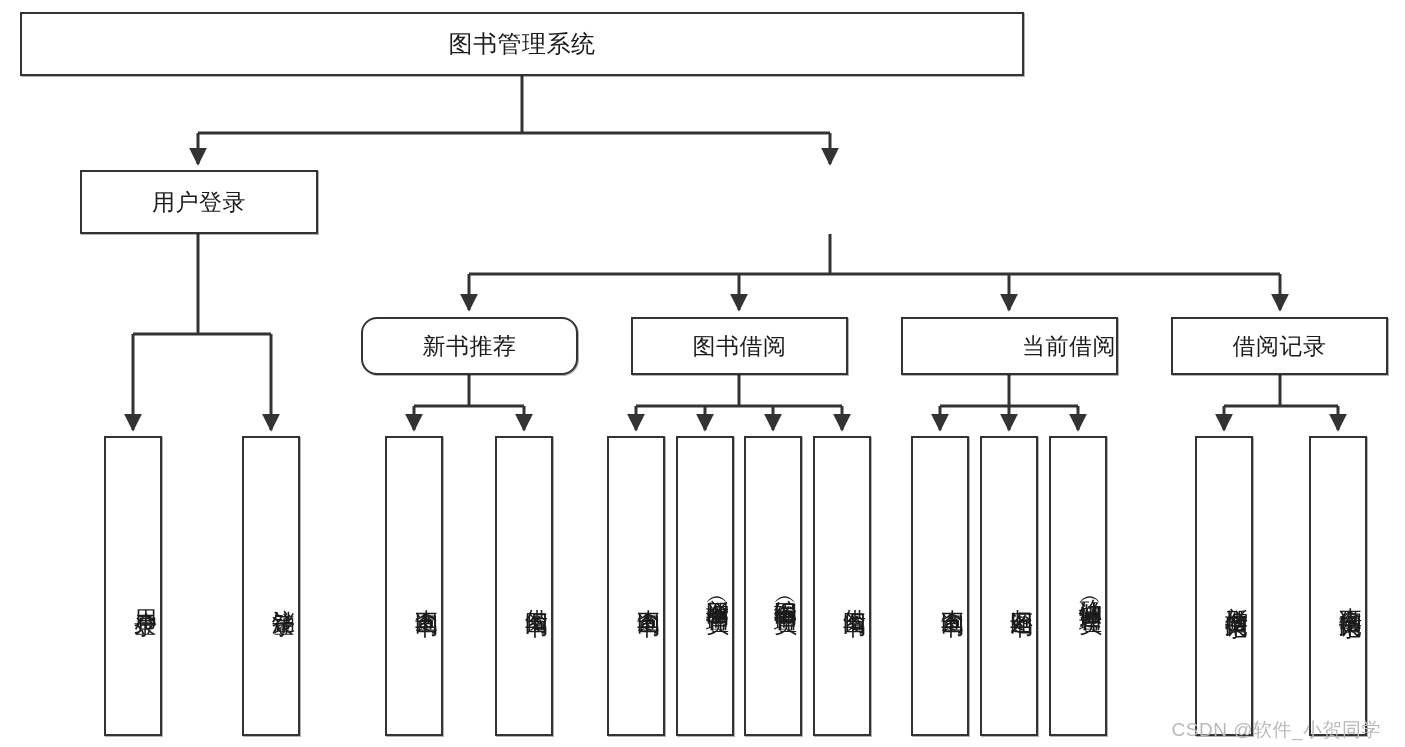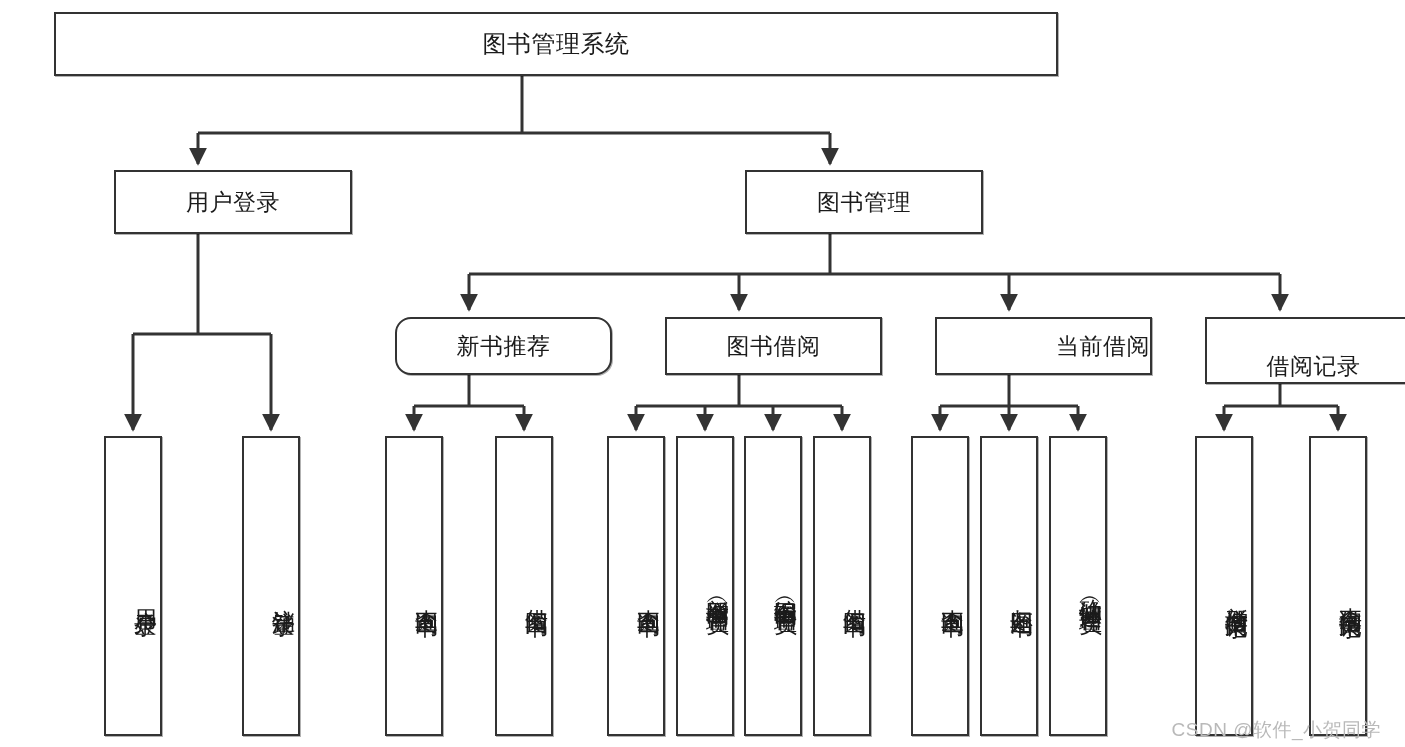--- a/index.html
+++ b/index.html
@@ -34,21 +34,20 @@
     box-shadow: 1px 1px 0 rgba(0,0,0,0.30);
     display: flex;
     align-items: center;
     justify-content: center;
     color: #1b1b1b;
   }
   .node-h {
     font-size: 23px;
     letter-spacing: 0.5px;
     white-space: nowrap;
-    margin-left: 34px;
   }
   .node-root {
     font-size: 24px;
   }
   .node-v {
     writing-mode: vertical-rl;
     text-orientation: upright;
     font-size: 23px;
     line-height: 1.30;
     letter-spacing: 2px;
@@ -125,34 +124,31 @@
     </g>
   </svg>
 
   <div class="node node-h node-root" style="left:20px; top:12px; width:1004px; height:64px;">
     <span>图书管理系统</span>
   </div>
 
   <div class="node node-h" style="left:80px; top:170px; width:238px; height:64px;">
     <span>用户登录</span>
   </div>
-  <div class="node node-h" style="left:711px; top:170px; width:238px; height:64px;">
-    <span>图书管理</span>
-  </div>
 
   <div class="node node-h" style="left:361px; top:317px; width:217px; height:58px;border-radius:16px;">
     <span>新书推荐</span>
   </div>
   <div class="node node-h" style="left:631px; top:317px; width:217px; height:58px;justify-content:center;">
     <span>图书借阅</span>
   </div>
   <div class="node node-h" style="left:901px; top:317px; width:217px; height:58px;justify-content:flex-end;">
     <span>当前借阅</span>
   </div>
-  <div class="node node-h" style="left:1171px; top:317px; width:217px; height:67px;align-items:flex-end;">
+  <div class="node node-h" style="left:1171px; top:317px; width:217px; height:58px;">
     <span>借阅记录</span>
   </div>
 
   <div class="node node-v" style="left:104px; top:436px; width:58px; height:300px;">
     <span>用户登录</span>
   </div>
   <div class="node node-v" style="left:242px; top:436px; width:58px; height:300px;">
     <span>注销登录</span>
   </div>
 

